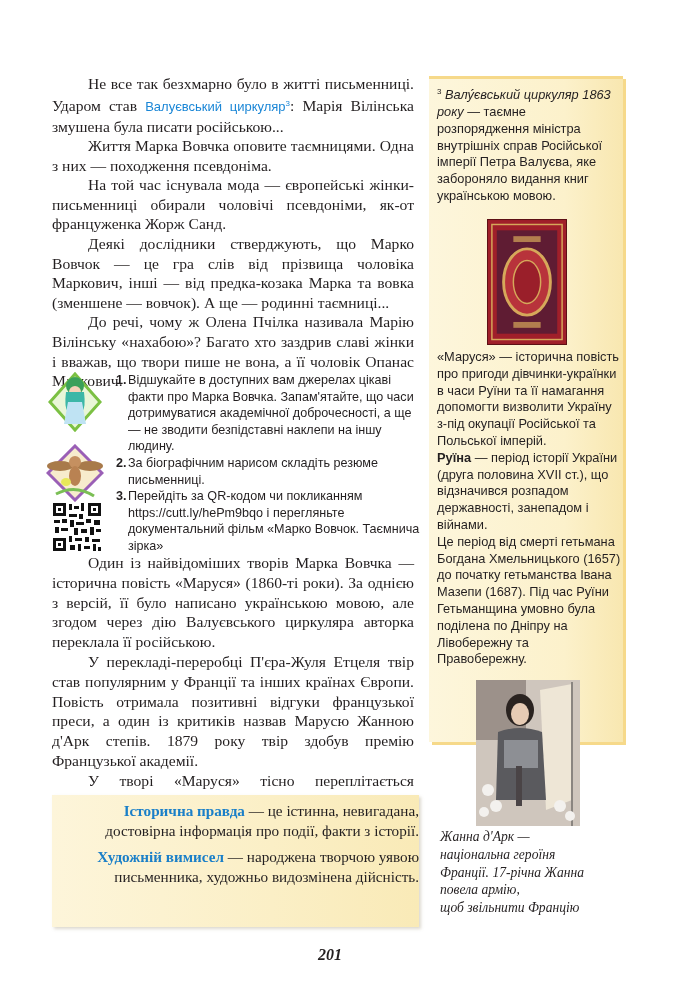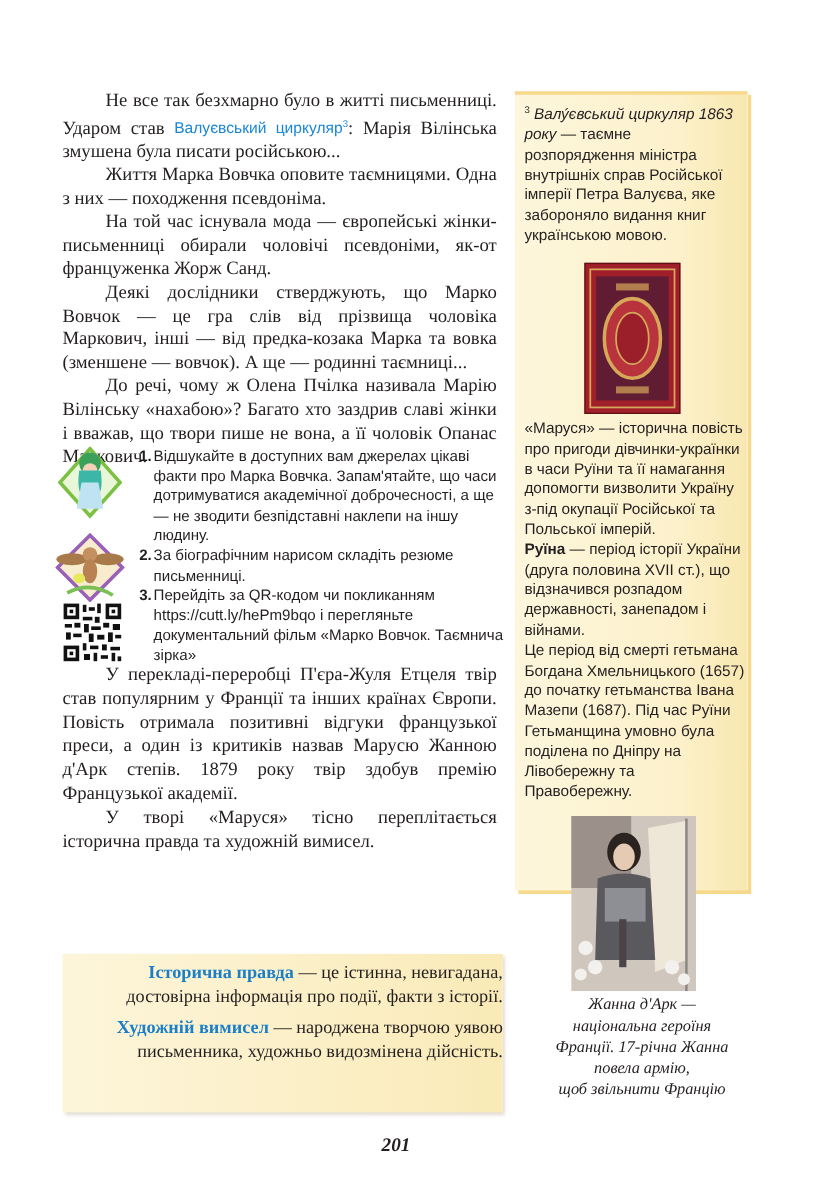--- a/index.html
+++ b/index.html
@@ -66,21 +66,21 @@
     .fn .i { font-style: italic; }
     .book { position: absolute; left: 58px; top: 140px; width: 80px; height: 126px;
       background: #9b1e27; border: 1px solid #5d1015; box-sizing: border-box; }
     .marusya { position: absolute; left: 8px; top: 270px; width: 184px; }
     .b { font-weight: bold; }
 
     .joan { position: absolute; left: 476px; top: 680px; width: 104px; height: 146px; }
     .joan-caption {
       position: absolute; left: 440px; top: 828px; width: 190px;
       font-family: "Liberation Serif", "DejaVu Serif", serif; font-style: italic;
-      font-size: 13.6px; line-height: 17.8px; text-align: center; color: #231f20;
+      font-size: 13.6px; line-height: 17.8px; text-align: left; color: #231f20;
     }
     .page-num {
       position: absolute; left: 318px; top: 946px; width: 40px; 
       font-family: "Liberation Serif", "DejaVu Serif", serif; font-style: italic; font-weight: bold;
       font-size: 16px; color: #231f20;
     }
   </style>
 </head>
 <body>
 
@@ -162,20 +162,21 @@
         <span class="task-text">За біографічним нарисом складіть резюме письменниці.</span>
       </div>
       <div class="task-item">
         <span class="task-num">3.</span>
         <span class="task-text">Перейдіть за QR-кодом чи покликанням https://cutt.ly/hePm9bqo і перегляньте документальний фільм «Марко Вовчок. Таємнича зірка»</span>
       </div>
     </div>
   </div>
 
   <div class="main2">
+    <p>Один із найвідоміших творів Марка Вовчка — історична повість «Маруся» (1860-ті роки). За однією з версій, її було написано українською мовою, але згодом через дію Валуєвського циркуляра авторка переклала її російською.</p>
     <p>У перекладі-переробці П'єра-Жуля Етцеля твір став популярним у Франції та інших країнах Європи. Повість отримала позитивні відгуки французької преси, а один із критиків назвав Марусю Жанною д'Арк степів. 1879 року твір здобув премію Французької академії.</p>
     <p>У творі «Маруся» тісно переплітається історична правда та художній вимисел.</p>
   </div>
 
   <div class="defs">
     <p class="d"><span class="term">Історична правда</span><span> — це істинна, невигадана, достовірна інформація про події, факти з історії.</span></p>
     <p class="d"><span class="term">Художній вимисел</span><span> — народжена творчою уявою письменника, художньо видозмінена дійсність.</span></p>
   </div>
 
   <div class="side">

